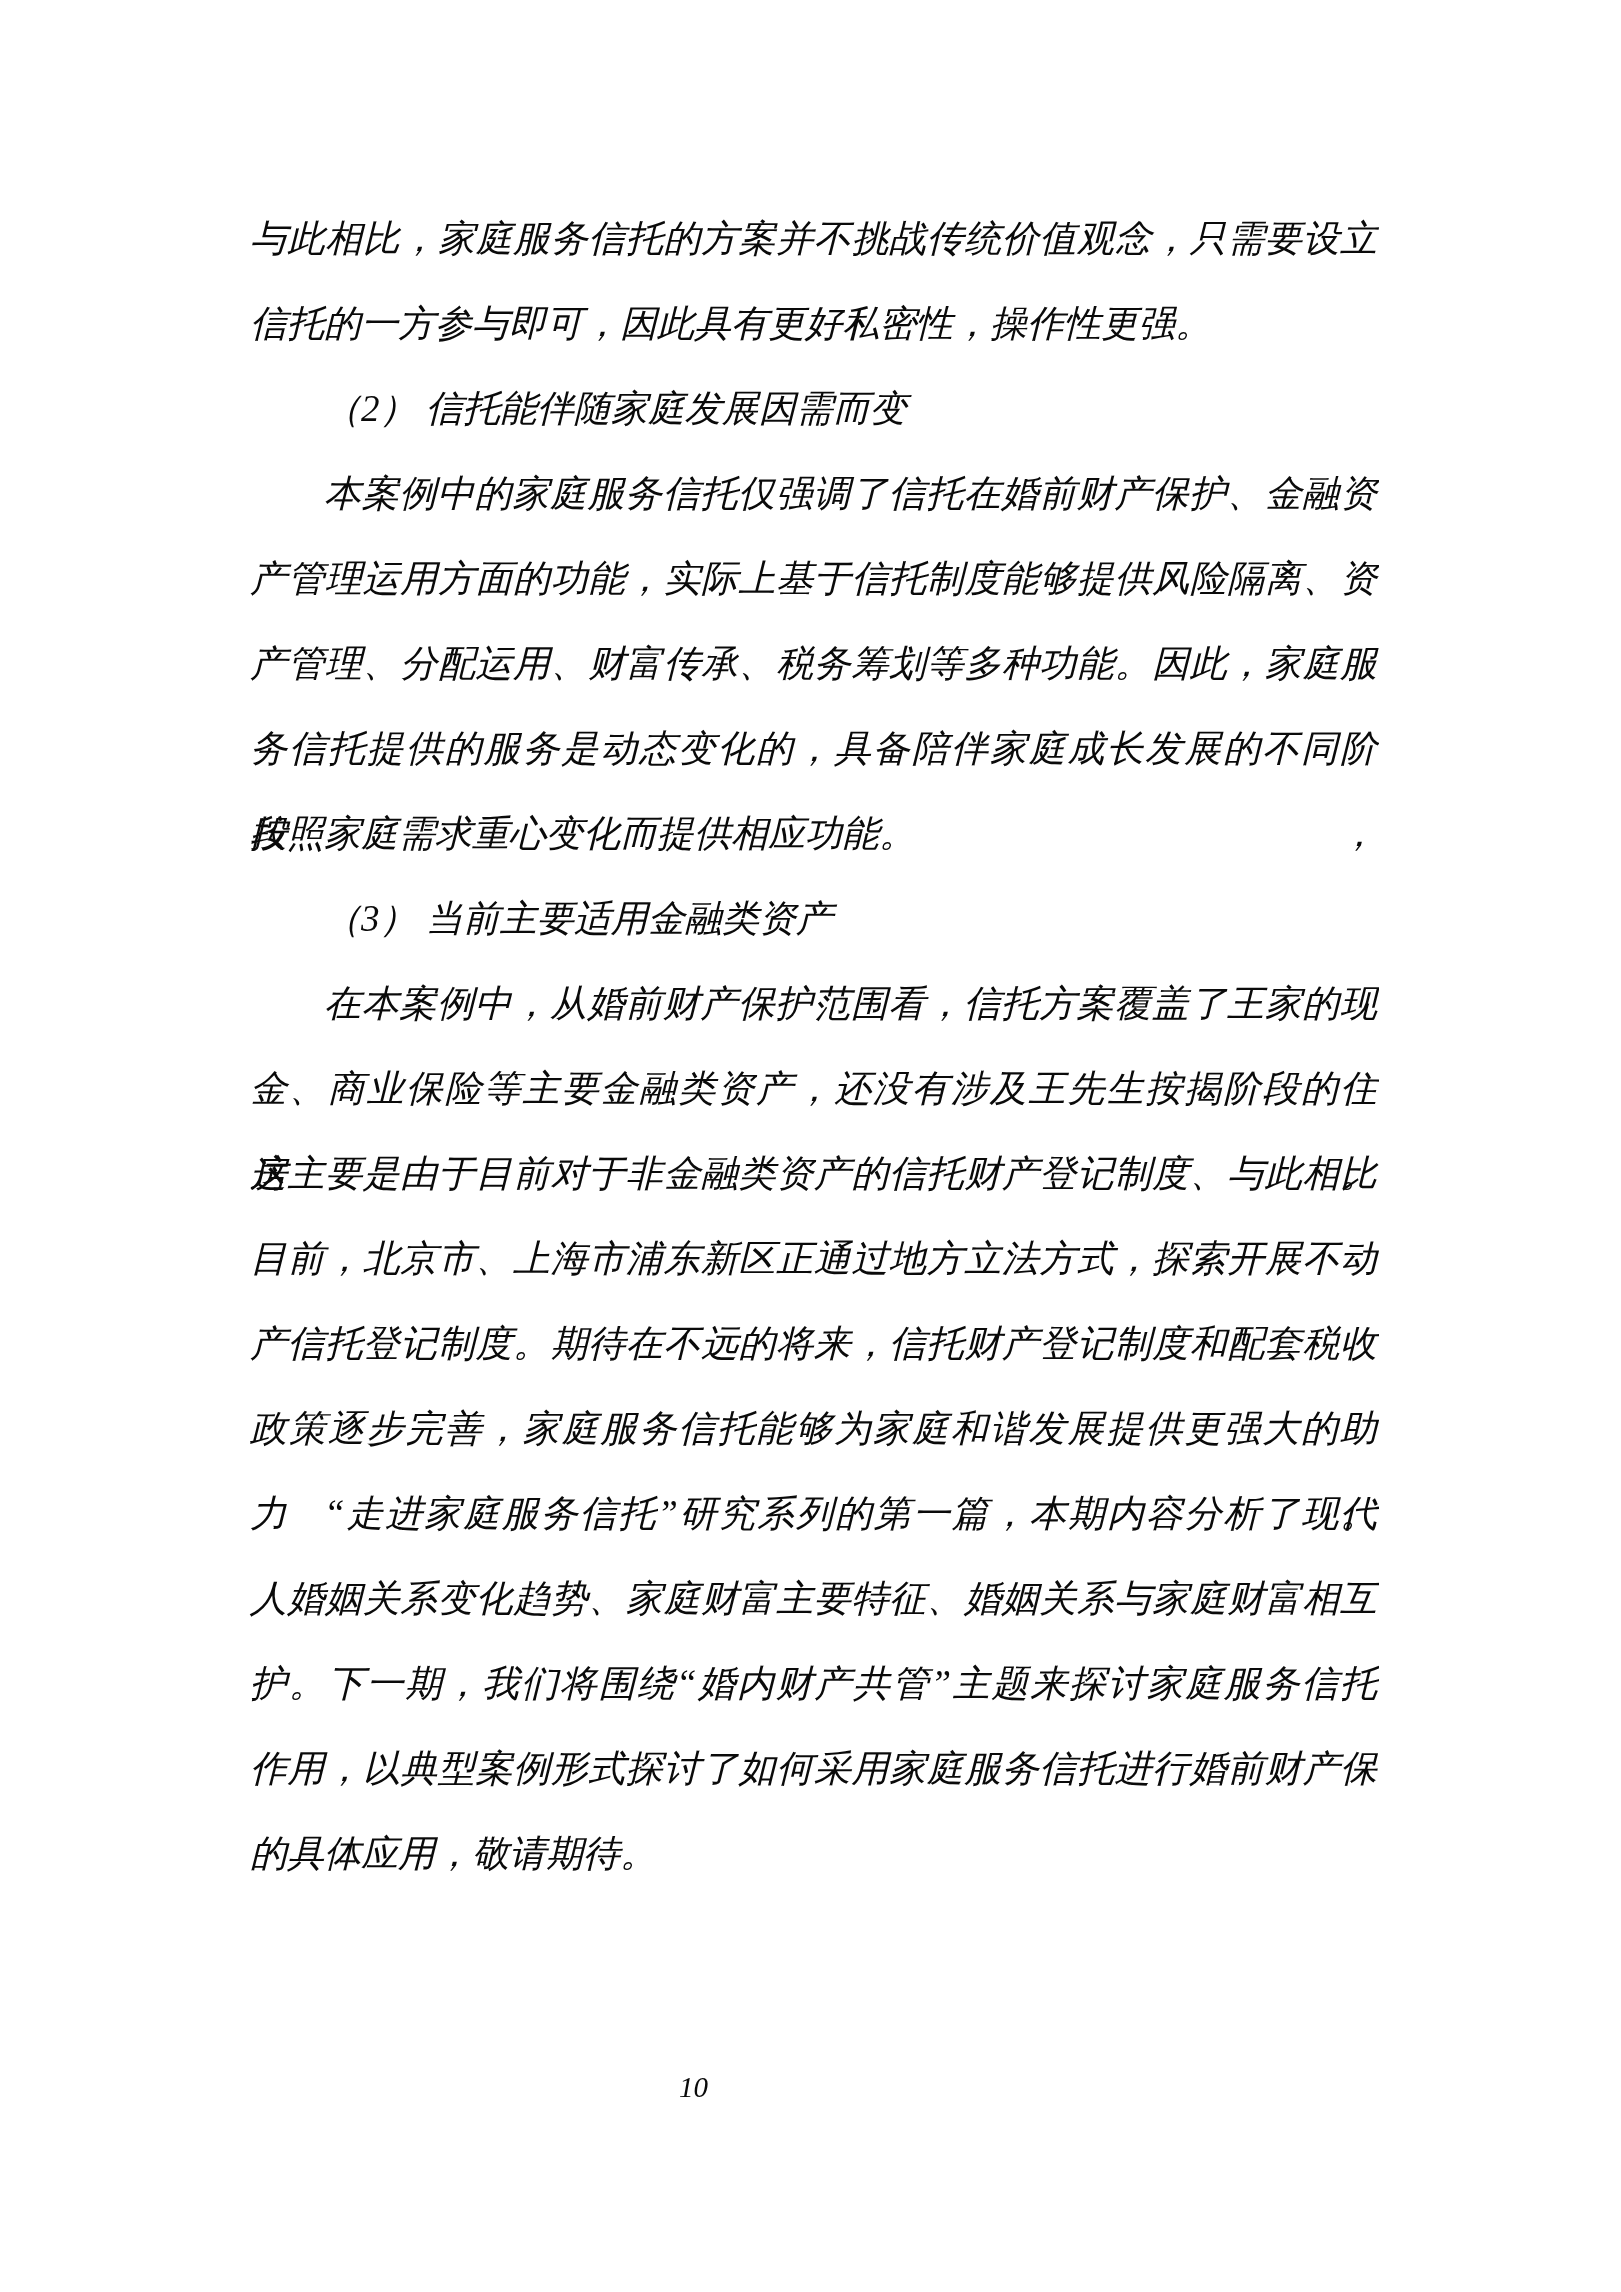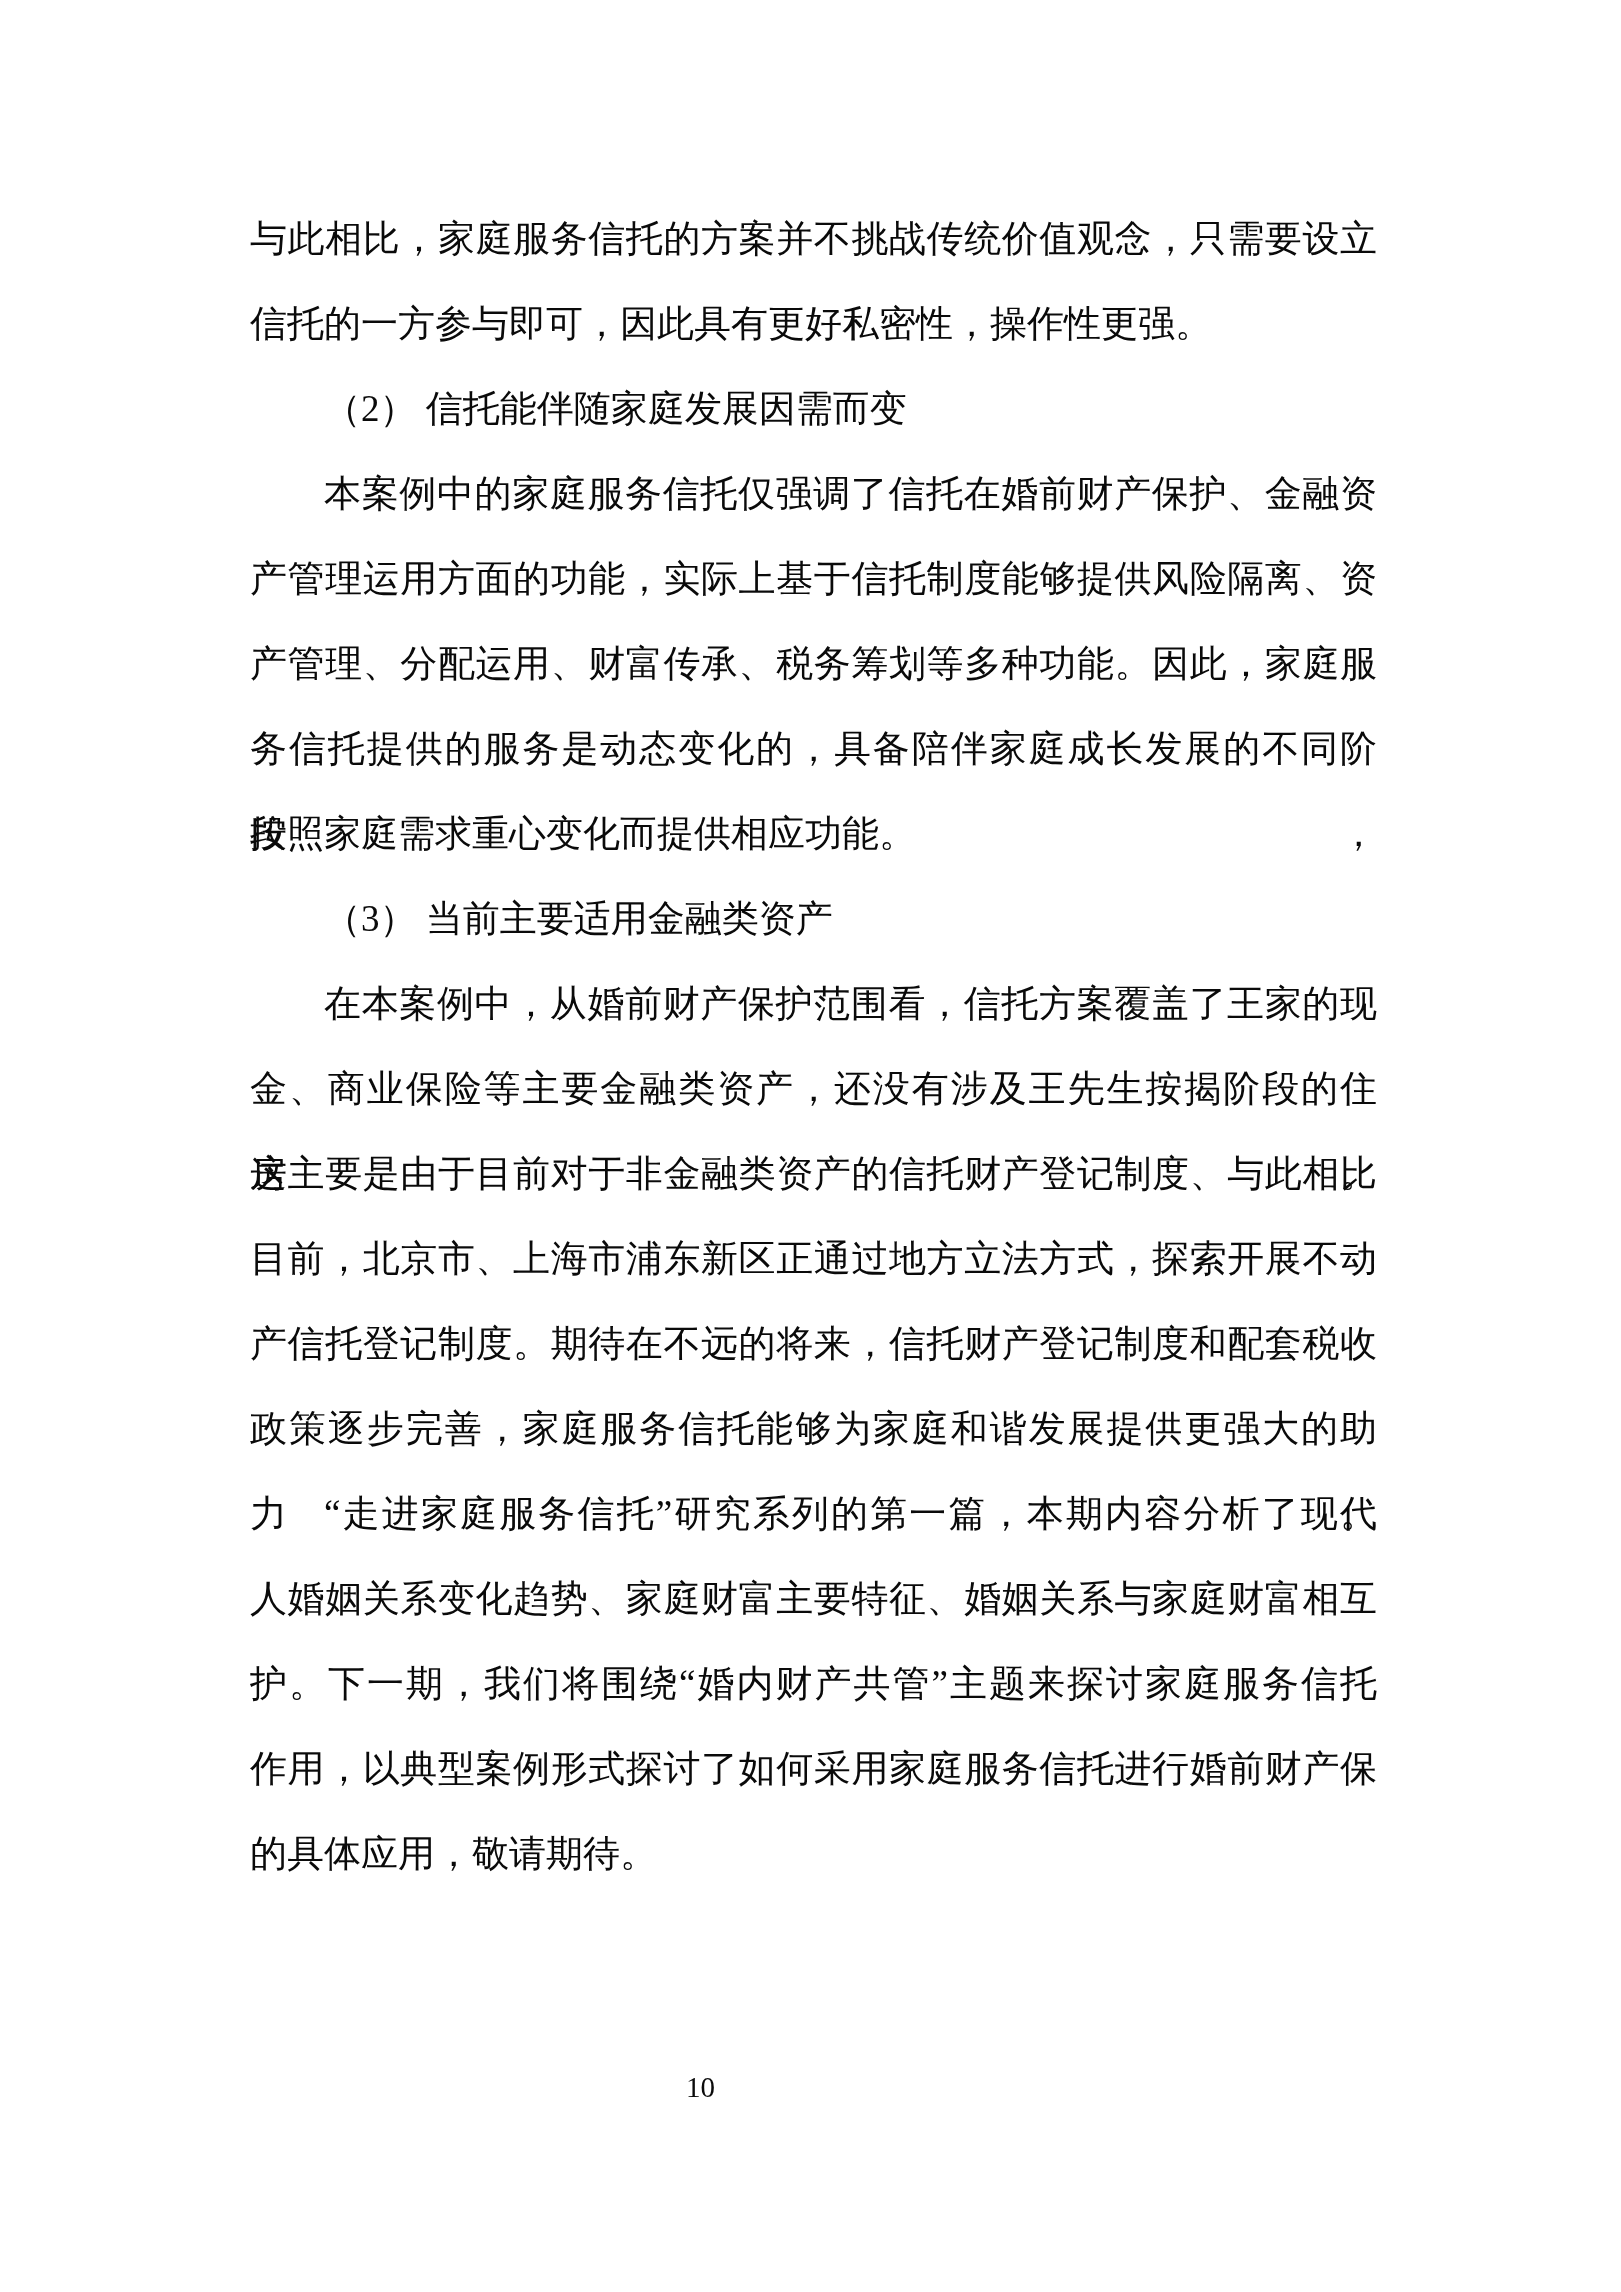--- a/index.html
+++ b/index.html
@@ -8,20 +8,21 @@
     background: #ffffff;
   }
   .page {
     position: relative;
     width: 1379px;
     height: 2293px;
     background: #ffffff;
     overflow: hidden;
     font-family: "Liberation Serif", "DejaVu Serif", serif;
     color: #0a0a0a;
+    font-style: italic;
   }
   .text-block {
     position: absolute;
     left: 250px;
     top: 196px;
     width: 1127px;
   }
   .line {
     font-size: 37px;
     line-height: 85px;
@@ -34,21 +35,21 @@
     text-align: justify;
     text-align-last: justify;
     text-justify: inter-character;
   }
   
   .ind {
     text-indent: 74px;
   }
   .footer-pagenum {
     position: absolute;
-    left: 11px;
+    left: 4px;
     top: 2064px;
     width: 100%;
     height: 47px;
     line-height: 47px;
     text-align: center;
     font-size: 29px;
     color: #0a0a0a;
   }
 </style>
 </head>

